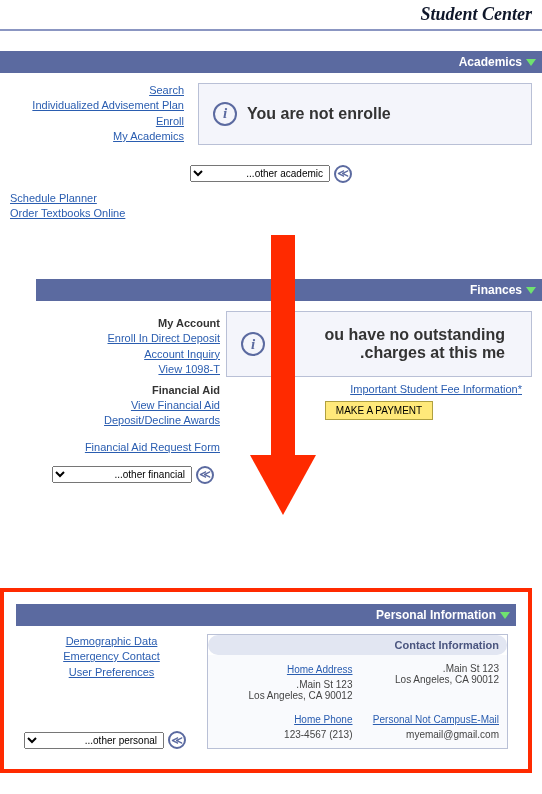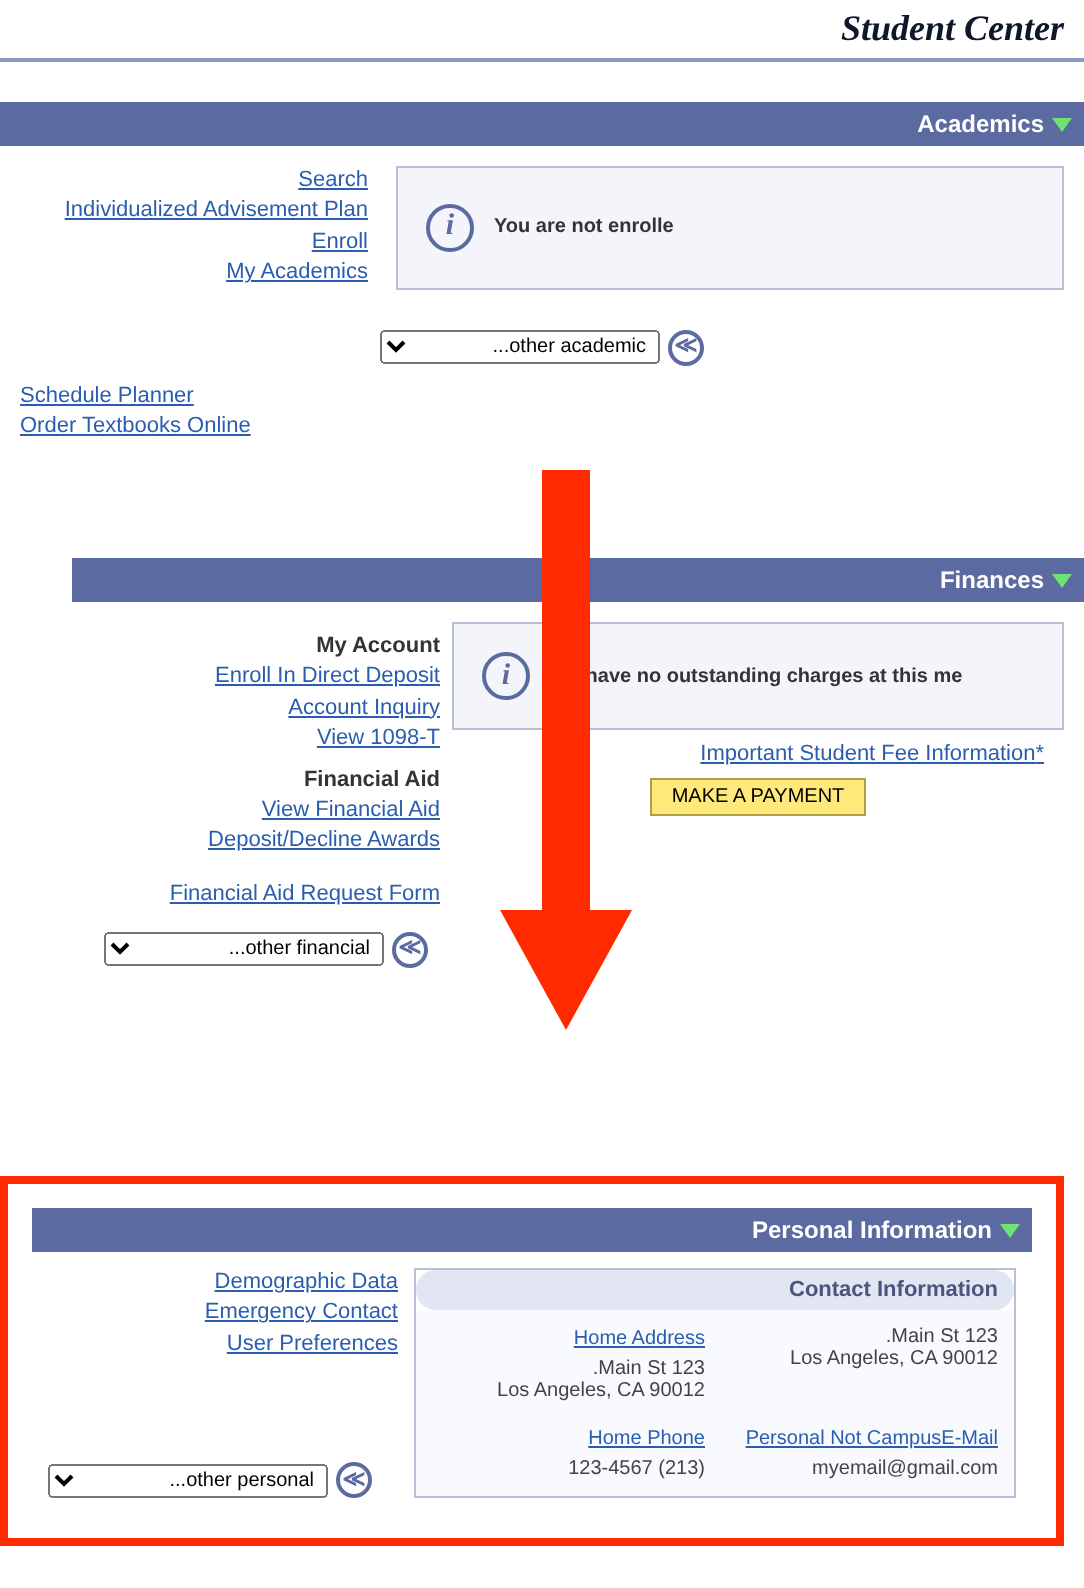--- a/index.html
+++ b/index.html
@@ -91,21 +91,21 @@
     justify-content: center;
     font-family: Georgia, serif;
     font-weight: bold;
     font-style: italic;
     color: #5b6aa0;
     font-size: 15px;
     flex-shrink: 0;
   }
   .info-text {
     font-weight: bold;
-    font-size: 10px;
+    font-size: 16px;
     color: #333;
   }
 
   .dropdown-row {
     display: flex;
     justify-content: flex-start;
     align-items: center;
     gap: 4px;
     padding: 10px 10px 0;
   }
@@ -165,21 +165,21 @@
     display: flex;
     padding: 8px;
     gap: 8px;
   }
   .pi-links {
     width: 175px;
     display: flex;
     flex-direction: column;
     justify-content: space-between;
   }
-  .pi-links-top .link { text-align: right; }
+  .pi-links-top .link { text-align: center; }
   .pi-card {
     flex: 1;
     border: 1px solid #b9c0d6;
   }
   .pi-card-head {
     background: #e2e6f2;
     font-weight: bold;
     font-size: 11px;
     padding: 4px 8px;
     color: #4a557f;

